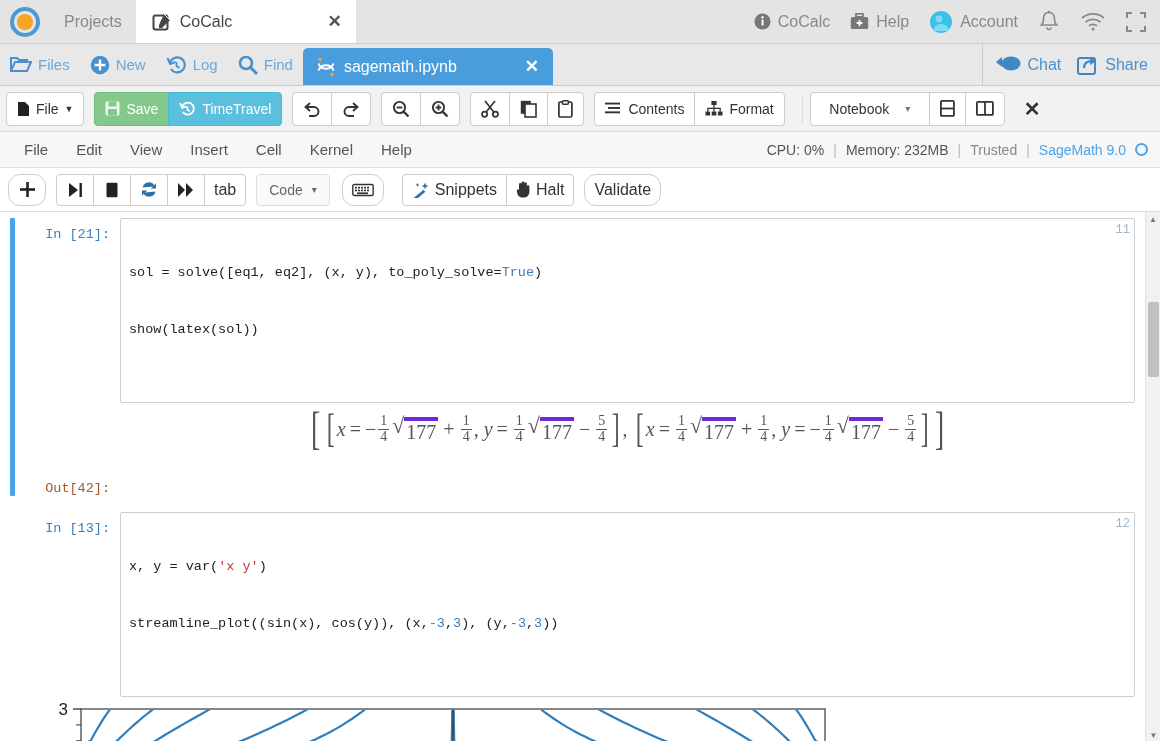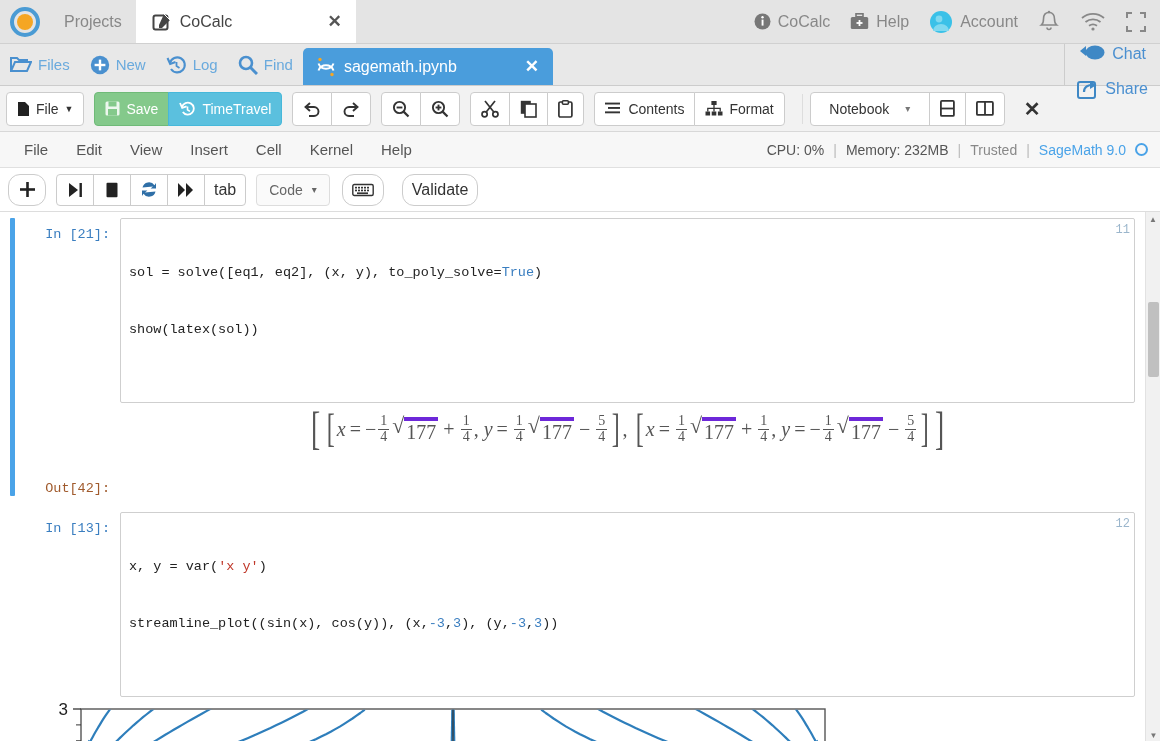--- a/index.html
+++ b/index.html
@@ -49,21 +49,21 @@
     color:#5a9fd4; font-size:15px;
   }
   .proj-btn .lbl { color:#6aaadd; }
   #file-tab {
     background:#4a9ddc; color:#fff; display:flex; align-items:center; gap:9px;
     padding:0 14px; margin-top:4px; border-radius:5px 5px 0 0; min-width:250px;
   }
   #file-tab .fname { font-size:16px; }
   #file-tab .fx { margin-left:auto; font-weight:bold; font-size:17px; padding-left:30px; }
   #projbar-spacer { flex:1; }
-  #proj-right { display:flex; align-items:center; gap:16px; padding:0 12px; border-left:1px solid #ccc;flex-direction:column; }
+  #proj-right { display:flex; align-items:center; gap:16px; padding:0 12px; border-left:1px solid #ccc; }
   .proj-right-item { display:flex; align-items:center; gap:6px; color:#4a8fd0; font-size:16px; }
 
   
   #maintoolbar {
     height:46px; background:#f2f2f2; display:flex; align-items:center;
     padding:0 6px; gap:0; border-bottom:1px solid #d8d8d8;
   }
   .tb-group { display:flex; align-items:center; margin-right:10px; }
   .tb-btn {
     height:34px; min-width:34px; background:#fff; border:1px solid #ccc;
@@ -593,20 +593,40 @@
             <rect x="15" y="6.6" width="2" height="1.7"></rect>
             <rect x="5" y="9.4" width="11" height="1.7"></rect>
           </g>
         </svg>
       </span>
     </div>
   </div>
 
   <div style="width:8px;"></div>
 
+  <div class="nb-group">
+    <div class="nb-btn">
+      <span>
+        <svg width="18" height="16" viewBox="0 0 18 16">
+          <rect x="1" y="11.5" width="13" height="2.8" transform="rotate(-40 7.5 12.9)" fill="#2f6fa7"></rect>
+          <path d="M13 0.5 l1 2.4 2.4 1 -2.4 1 -1 2.4 -1 -2.4 -2.4 -1 2.4 -1z" fill="#2f6fa7"></path>
+          <path d="M5.5 0.8 l0.6 1.5 1.5 0.6 -1.5 0.6 -0.6 1.5 -0.6 -1.5 -1.5 -0.6 1.5 -0.6z" fill="#2f6fa7"></path>
+        </svg>
+      </span>
+      <span>Snippets</span>
+    </div>
+    <div class="nb-btn">
+      <span>
+        <svg width="15" height="17" viewBox="0 0 15 17">
+          <path d="M3 9 V3.2 a1.3 1.3 0 0 1 2.6 0 V8 V1.8 a1.3 1.3 0 0 1 2.6 0 V8 V2.6 a1.3 1.3 0 0 1 2.6 0 V9 V5.6 a1.3 1.3 0 0 1 2.6 0 V11 a5.5 5.5 0 0 1 -5.5 5.5 h-1.4 A5 5 0 0 1 1.2 11.8 L0.8 10 a1.2 1.2 0 0 1 2.2 -1z" fill="#333"></path>
+        </svg>
+      </span>
+      <span>Halt</span>
+    </div>
+  </div>
 
   <div class="nb-group">
     <div class="nb-btn">
       <span>Validate</span>
     </div>
   </div>
 </div>
 
 <div id="nbbody">
   <div id="nbscroll">

